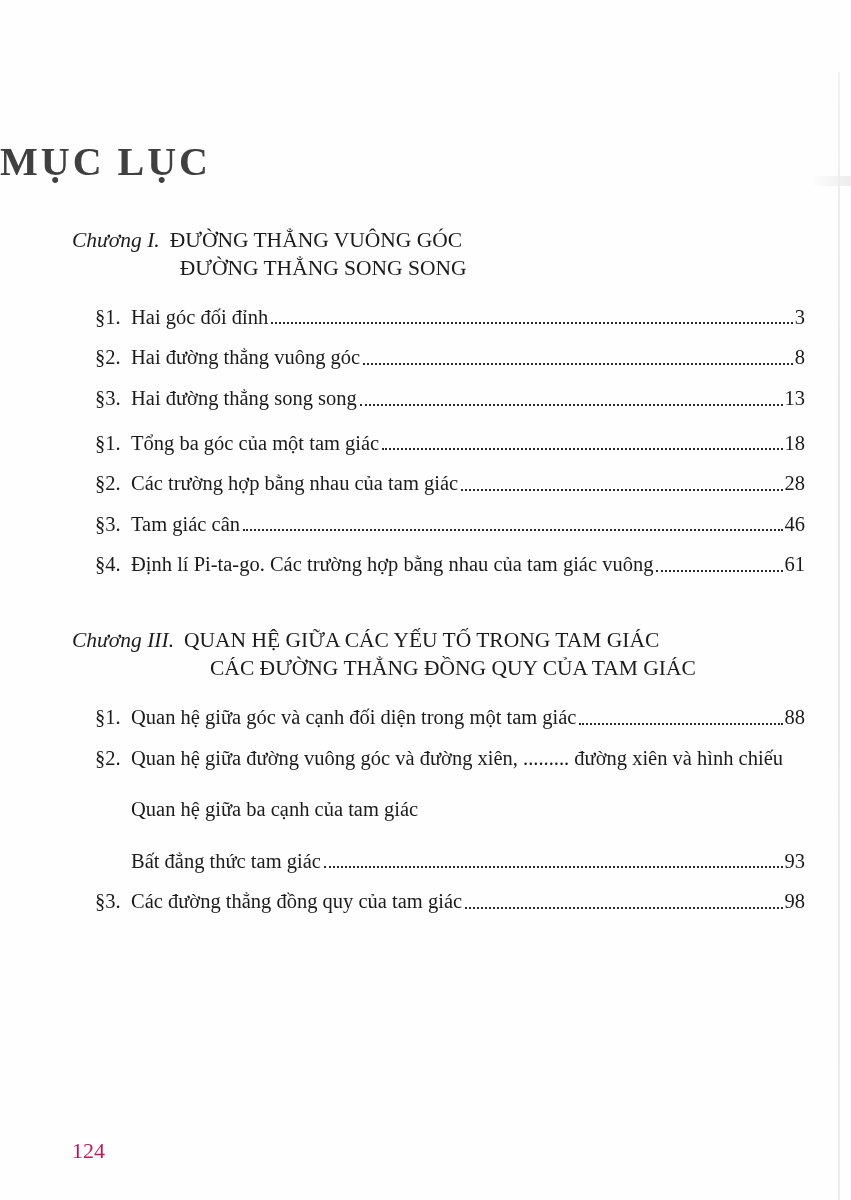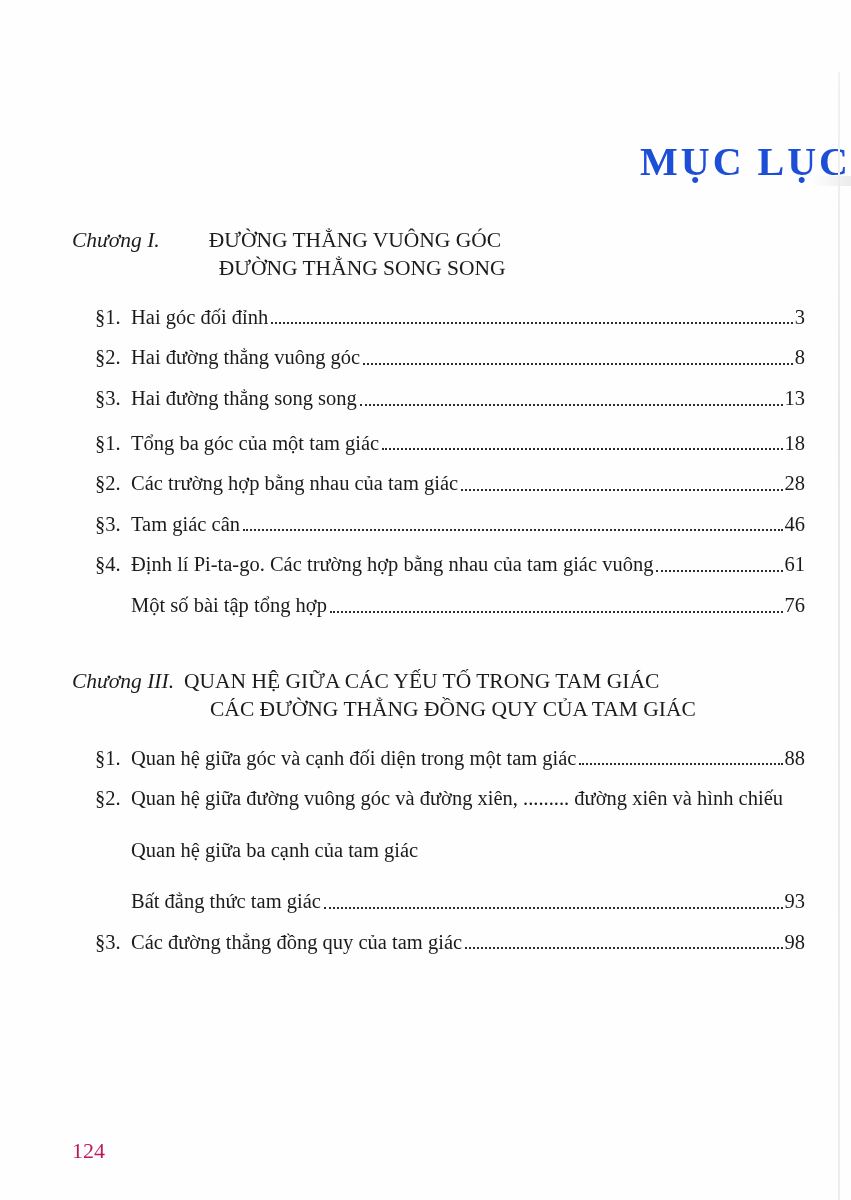--- a/index.html
+++ b/index.html
@@ -24,37 +24,37 @@
   .scan-smudge {
     position: absolute;
     right: 0;
     top: 176px;
     width: 40px;
     height: 10px;
     background: linear-gradient(to right, rgba(235,235,235,0), #ececec);
   }
   .toc-title {
     padding-top: 138px;
-    text-align: right;
+    text-align: left;
     font-size: 40px;
     font-weight: bold;
     letter-spacing: 3px;
-    color: #1d4ed8;
+    color: #404040;
   }
   .toc {
     margin: 0 46px 0 72px;
   }
   .chapter {
     display: flex;
     align-items: flex-start;
     margin-top: 50px;
     font-size: 21.5px;
     line-height: 1.3;
   }
-  .chapter-first { margin-top: 42px; gap: 39px; }
+  .chapter-first { margin-top: 42px; }
   .chapter-label {
     font-style: italic;
     white-space: nowrap;
     margin-right: 10px;
   }
   .chapter-title .line { white-space: nowrap; text-align: center; }
   .chapter-title .line2 { padding-left: 10px; }
   .row {
     display: flex;
     align-items: flex-end;
@@ -141,26 +141,20 @@
       <span class="text">Tam giác cân</span>
       <span class="dots"></span>
       <span class="pagenum">46</span>
     </div>
     <div class="row">
       <span class="marker">§4.</span>
       <span class="text">Định lí Pi-ta-go. Các trường hợp bằng nhau của tam giác vuông</span>
       <span class="dots"></span>
       <span class="pagenum">61</span>
     </div>
-    <div class="row">
-      <span class="marker"></span>
-      <span class="text">Một số bài tập tổng hợp</span>
-      <span class="dots"></span>
-      <span class="pagenum">76</span>
-    </div>
 
     <div class="chapter">
       <span class="chapter-label">Chương III.</span>
       <span class="chapter-title">
         <span class="line">QUAN HỆ GIỮA CÁC YẾU TỐ TRONG TAM GIÁC</span><br>
         <span class="line line2" style="padding-left:26px">CÁC ĐƯỜNG THẲNG ĐỒNG QUY CỦA TAM GIÁC</span>
       </span>
     </div>
 
     <div class="row" style="margin-top:22px">

